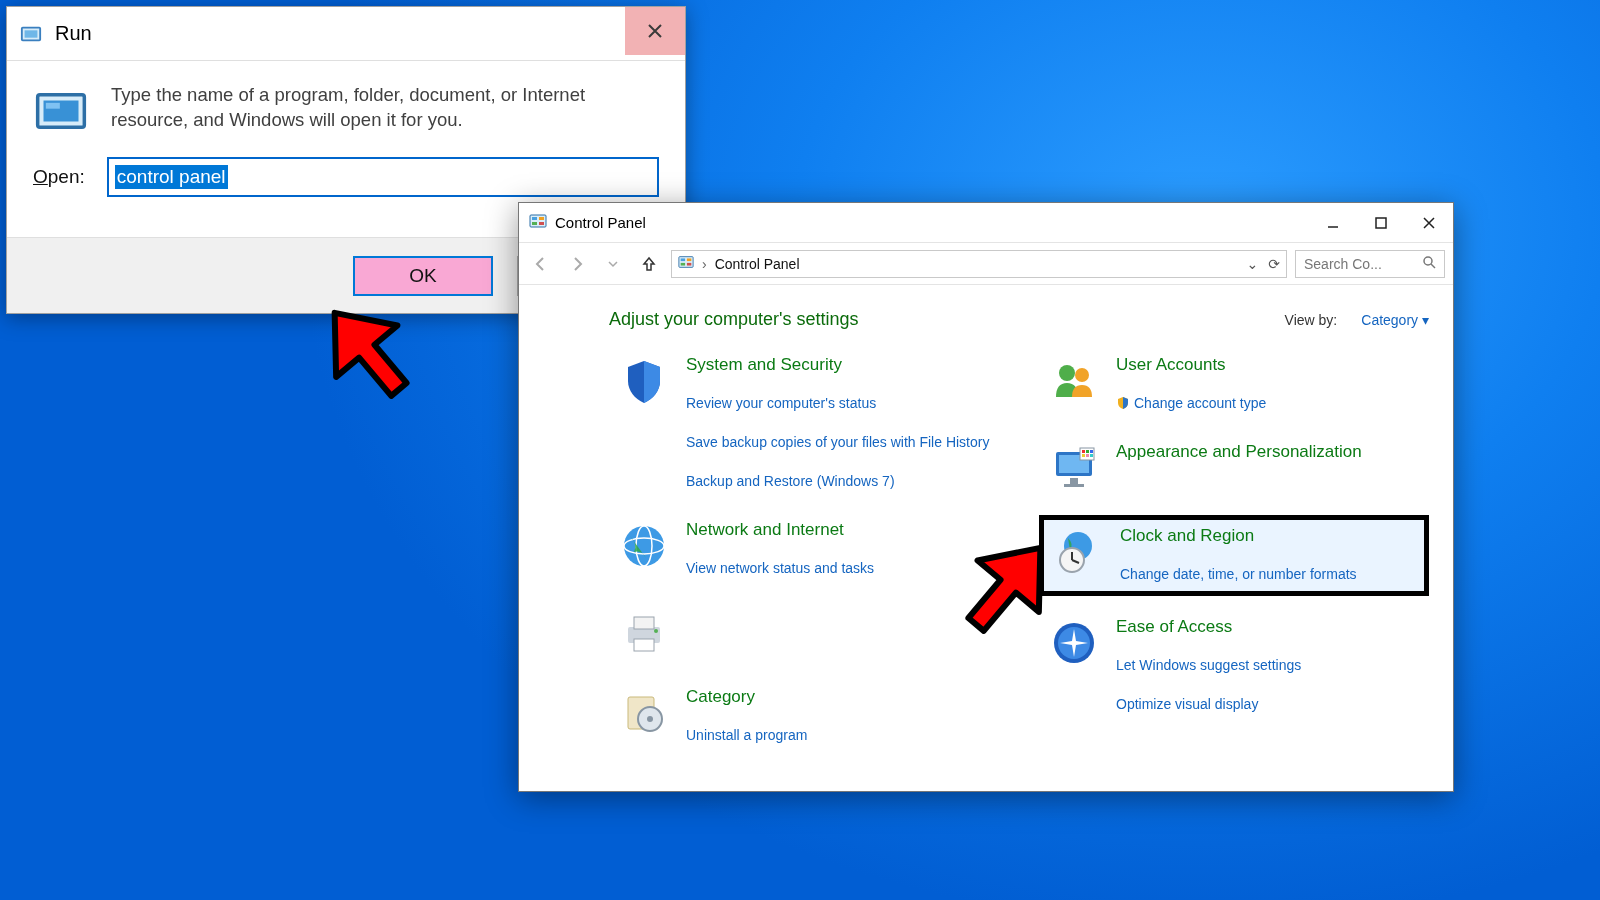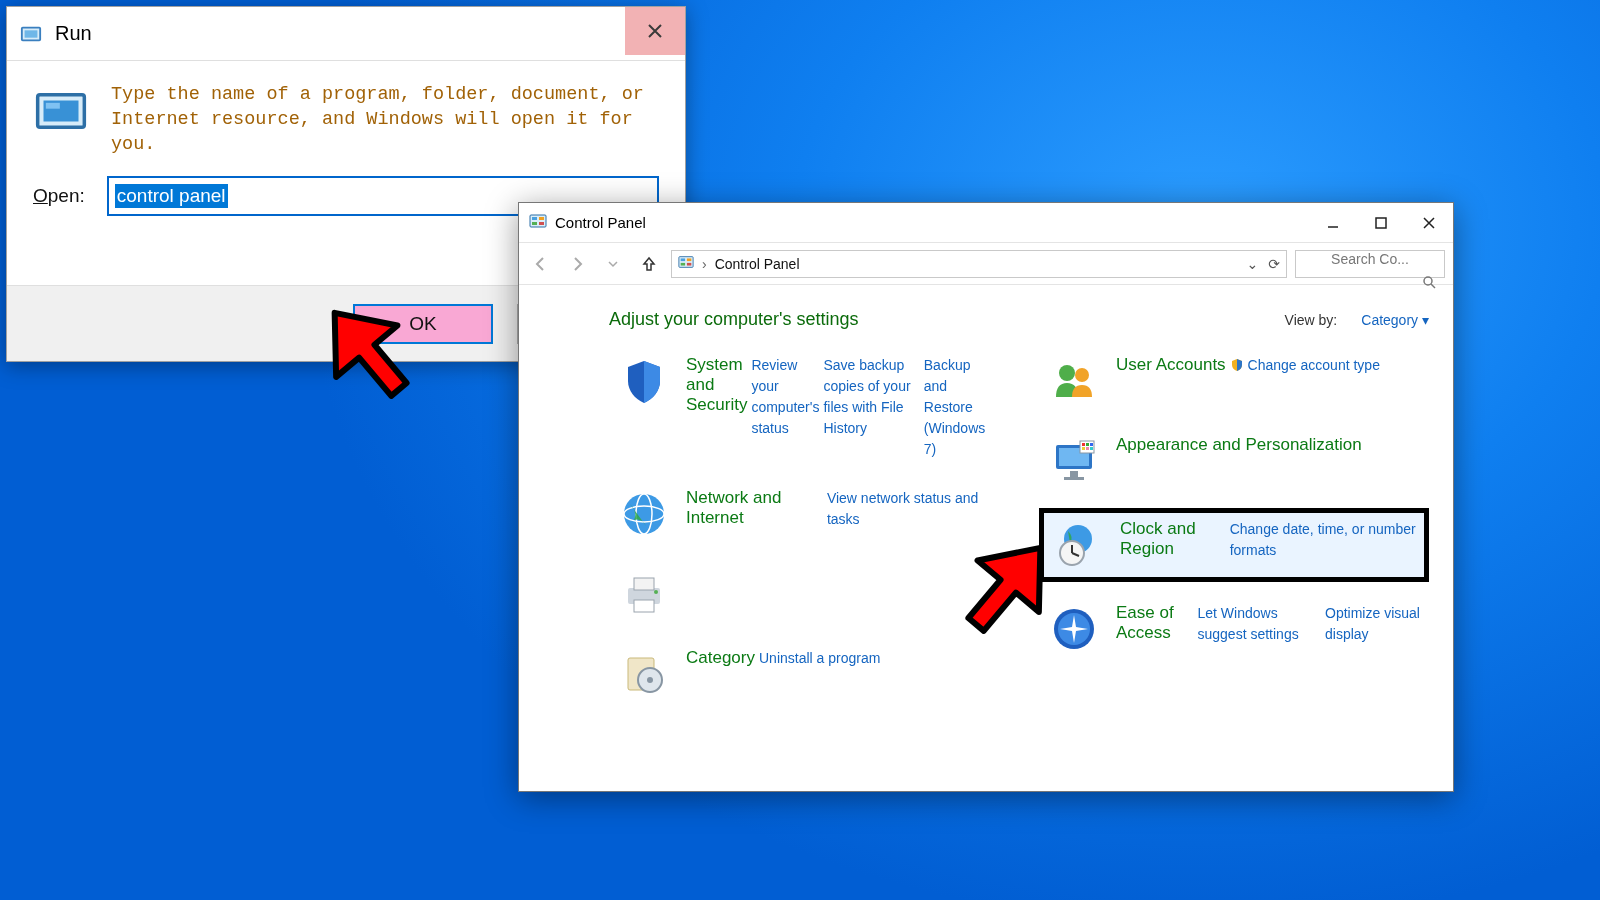--- a/index.html
+++ b/index.html
@@ -5,41 +5,41 @@
   * { box-sizing: border-box; margin: 0; padding: 0; font-family: "Segoe UI", Tahoma, sans-serif; }
   body {
     width: 1600px; height: 900px;
     background: radial-gradient(ellipse 900px 700px at 75% 25%, #2b9cff 0%, #0f7ff0 45%, #015ed3 100%);
     position: relative; overflow: hidden;
   }
 
   
   .run-dialog {
     position: absolute; left: 6px; top: 6px;
-    width: 680px; height: 356px;
+    width: 680px; height: 308px;
     background: #fff;
     border: 1px solid #a0a0a0;
     box-shadow: 0 4px 20px rgba(0,0,0,.35);
     display: flex; flex-direction: column;
   }
   .run-title {
     height: 54px; display: flex; align-items: center;
     border-bottom: 1px solid #dfdfdf;
     padding-left: 10px;
   }
   .run-title .icon-wrap { width: 28px; height: 28px; display:flex; align-items:center; justify-content:center; margin-right: 10px; }
   .run-title span.t { font-size: 20px; color:#000; }
   .run-title .close {
     margin-left: auto; width: 60px; height: 48px;
     background: #f2b2b4; display:flex; align-items:center; justify-content:center;
     color:#555; font-size: 26px; position: relative; top:-3px;
   }
   .run-body { padding: 22px 26px 0 26px; display:flex; gap: 22px; }
   .run-icon-big { width:56px; height:56px; flex:none; }
-  .run-text { font-size: 18.5px; color:#a16207; line-height:1.35;font-family:Liberation Mono, monospace; }
+  .run-text { font-size: 18.5px; color:#404040; line-height:1.35; }
   .run-open-row { display:flex; align-items:center; padding: 18px 26px 0 26px; gap: 22px; }
   .open-label { font-size: 19px; color:#111; }
   .open-label::first-letter { text-decoration: underline; }
   .open-input {
     flex:1; height: 40px; border:2px solid #0066cc;
     display:flex; align-items:center; padding: 0 6px; background:#fff;
   }
   .open-input .sel {
     background:#0078d7; color:#fff; font-size:19px; padding:1px 2px;
   }
@@ -80,33 +80,32 @@
   .addr-box {
     flex:1; height:28px; border:1px solid #c9c9c9; display:flex; align-items:center;
     padding:0 6px; gap:8px; font-size:14px; color:#111;
   }
   .addr-sep { color:#666; }
   .addr-tail { margin-left:auto; display:flex; gap:10px; color:#555; }
   .search-box {
     width:150px; height:28px; border:1px solid #c9c9c9;
     display:flex; align-items:center; padding:0 8px; color:#777; font-size:14px;
     gap:8px;
-    flex-direction:column;
   }
   .cp-body { flex:1; padding: 24px 24px 10px 90px; overflow:hidden; }
   .cp-heading-row { display:flex; align-items:center; margin-bottom:18px; }
   .cp-heading { font-size:18px; color:#0b6b0b; }
   .viewby { margin-left:auto; font-size:14px; color:#333; display:flex; align-items:center; gap:24px; }
   .viewby .val { color:#1565c0; }
   .cp-grid { display:flex; gap:40px; }
   .cp-col { flex:1; display:flex; flex-direction:column; gap:14px; }
   .cp-item { display:flex; gap:16px; padding:6px 8px; border:1px solid transparent; }
   .cp-item.hl { background:#eaf4ff; border:5px solid #000000; }
   .cp-icon { width:52px; height:52px; flex:none; display:flex; align-items:center; justify-content:center; }
-  .cp-item .tx { display:flex; flex-direction:row; gap:4px; }
+  .cp-item .tx { display:flex; flex-direction:column; gap:18px; }
   .cp-item h3 { font-size:17px; font-weight:400; color:#0b7a14; }
   .cp-item a { font-size:14px; color:#1565c0; text-decoration:none; line-height:1.5; }
 
   
   .arrow {
     position:absolute; pointer-events:none;
   }
 </style>
 </head>
 <body>

